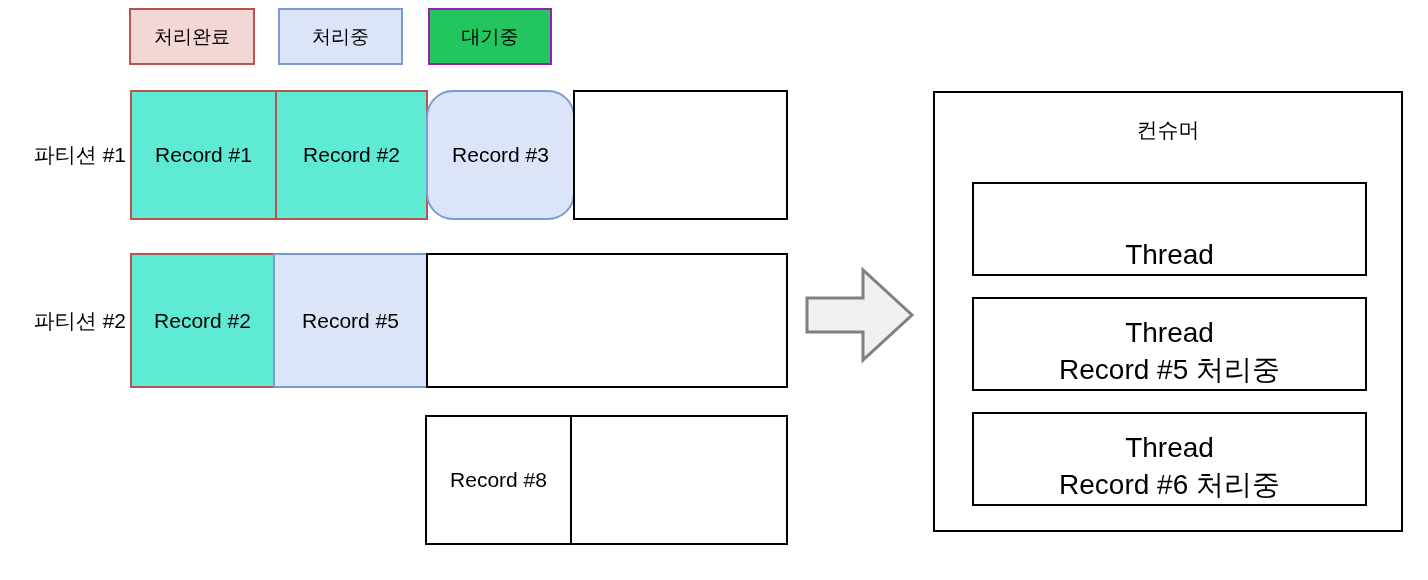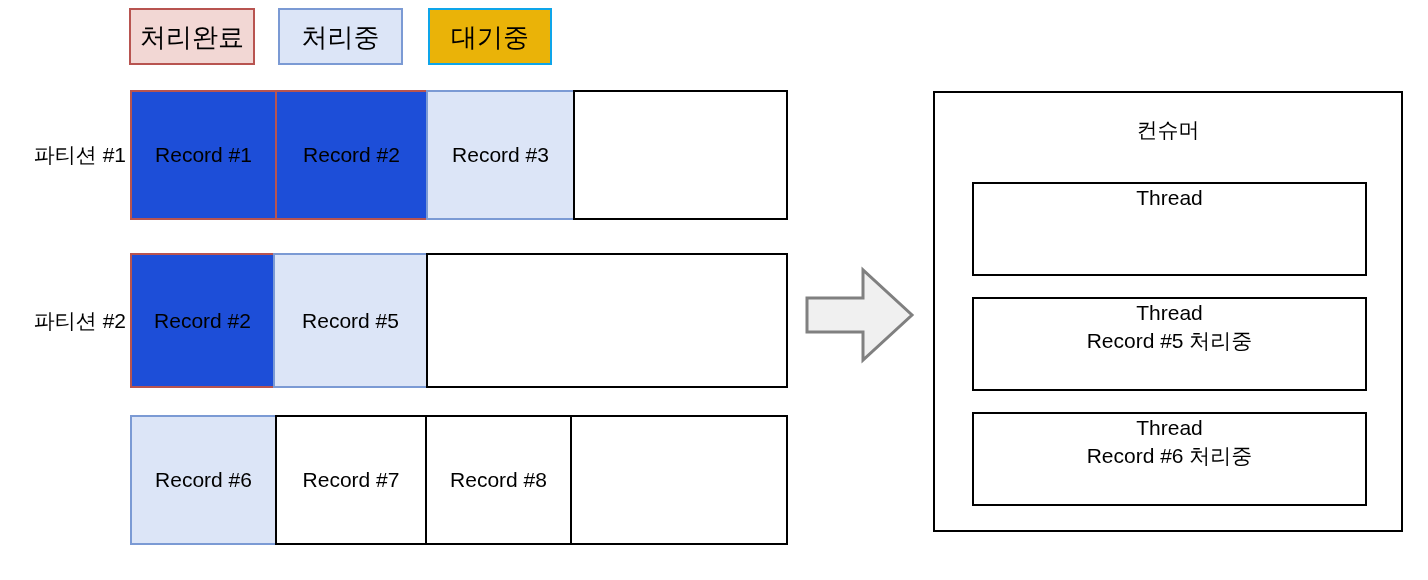--- a/index.html
+++ b/index.html
@@ -20,57 +20,57 @@
   }
 
   
   .abs { position: absolute; box-sizing: border-box; }
 
   
   .legend-box {
     display: flex;
     align-items: center;
     justify-content: center;
-    font-size: 26px;
+    font-size: 19px;
     color: #000000;
     line-height: 1;
     background: #ffffff;
   }
   .legend-done {
     background: #f2d7d4;
     border: 2px solid #b85450;
   }
   .legend-doing {
     background: #dce5f7;
     border: 2px solid #7b9ad4;
   }
   .legend-wait {
-    background: #eab308;
-    border: 2px solid #0ea5e9;
+    background: #22c55e;
+    border: 2px solid #a21caf;
   }
 
   
   .partition-label {
     display: flex;
     align-items: center;
     justify-content: flex-end;
     font-size: 21px;
     color: #000000;
     white-space: nowrap;
   }
   .cell {
     display: flex;
     align-items: center;
     justify-content: center;
     font-size: 21px;
     color: #000000;
     white-space: nowrap;
   }
   .cell-done {
-    background: #1d4ed8;
+    background: #5eead4;
     border: 2px solid #b85450;
   }
   .cell-doing {
     background: #dce5f7;
     border: 2px solid #7b9ad4;
   }
   .cell-wait {
     background: #ffffff;
     border: 2px solid #000000;
   }
@@ -90,22 +90,22 @@
     font-size: 21px;
     color: #000000;
     white-space: nowrap;
   }
   .thread-box {
     background: #ffffff;
     border: 2px solid #000000;
     display: flex;
     flex-direction: column;
     align-items: center;
-    justify-content: flex-start;
-    font-size: 21px;
+    justify-content: flex-end;
+    font-size: 28px;
     color: #000000;
     line-height: 1.32;
     white-space: nowrap;
   }
   .thread-line { display: block; }
 </style>
 </head>
 <body>
 
 <div id="canvas">
@@ -125,21 +125,21 @@
   <div class="abs partition-label" style="left:0px; top:90px; width:126px; height:130px;justify-content:flex-end;">
     <span>파티션 #1</span>
   </div>
   <div class="abs" style="left:130px; top:90px; width:658px; height:130px;">
     <div class="abs cell cell-done" style="left:0px; top:0px; width:147px; height:130px;">
       <span>Record #1</span>
     </div>
     <div class="abs cell cell-done" style="left:145px; top:0px; width:153px; height:130px;">
       <span>Record #2</span>
     </div>
-    <div class="abs cell cell-doing" style="left:296px; top:0px; width:149px; height:130px;">
+    <div class="abs cell cell-doing" style="left:296px; top:0px; width:149px; height:130px;border-radius:27px;">
       <span>Record #3</span>
     </div>
     <div class="abs cell cell-wait" style="left:443px; top:0px; width:215px; height:130px;">
       <span></span>
     </div>
   </div>
 
   <div class="abs partition-label" style="left:0px; top:253px; width:126px; height:135px;">
     <span>파티션 #2</span>
   </div>
@@ -149,26 +149,20 @@
     </div>
     <div class="abs cell cell-doing" style="left:143px; top:0px; width:155px; height:135px;">
       <span>Record #5</span>
     </div>
     <div class="abs cell cell-wait" style="left:296px; top:0px; width:362px; height:135px;">
       <span></span>
     </div>
   </div>
 
   <div class="abs" style="left:130px; top:415px; width:658px; height:130px;">
-    <div class="abs cell cell-doing" style="left:0px; top:0px; width:147px; height:130px;">
-      <span>Record #6</span>
-    </div>
-    <div class="abs cell cell-wait" style="left:145px; top:0px; width:152px; height:130px;">
-      <span>Record #7</span>
-    </div>
     <div class="abs cell cell-wait" style="left:295px; top:0px; width:147px; height:130px;">
       <span>Record #8</span>
     </div>
     <div class="abs cell cell-wait" style="left:440px; top:0px; width:218px; height:130px;">
       <span></span>
     </div>
   </div>
 
   <div class="abs arrow-wrap" style="left:805px; top:265px; width:110px; height:100px;">
     <svg width="110" height="100" viewBox="0 0 110 100">

